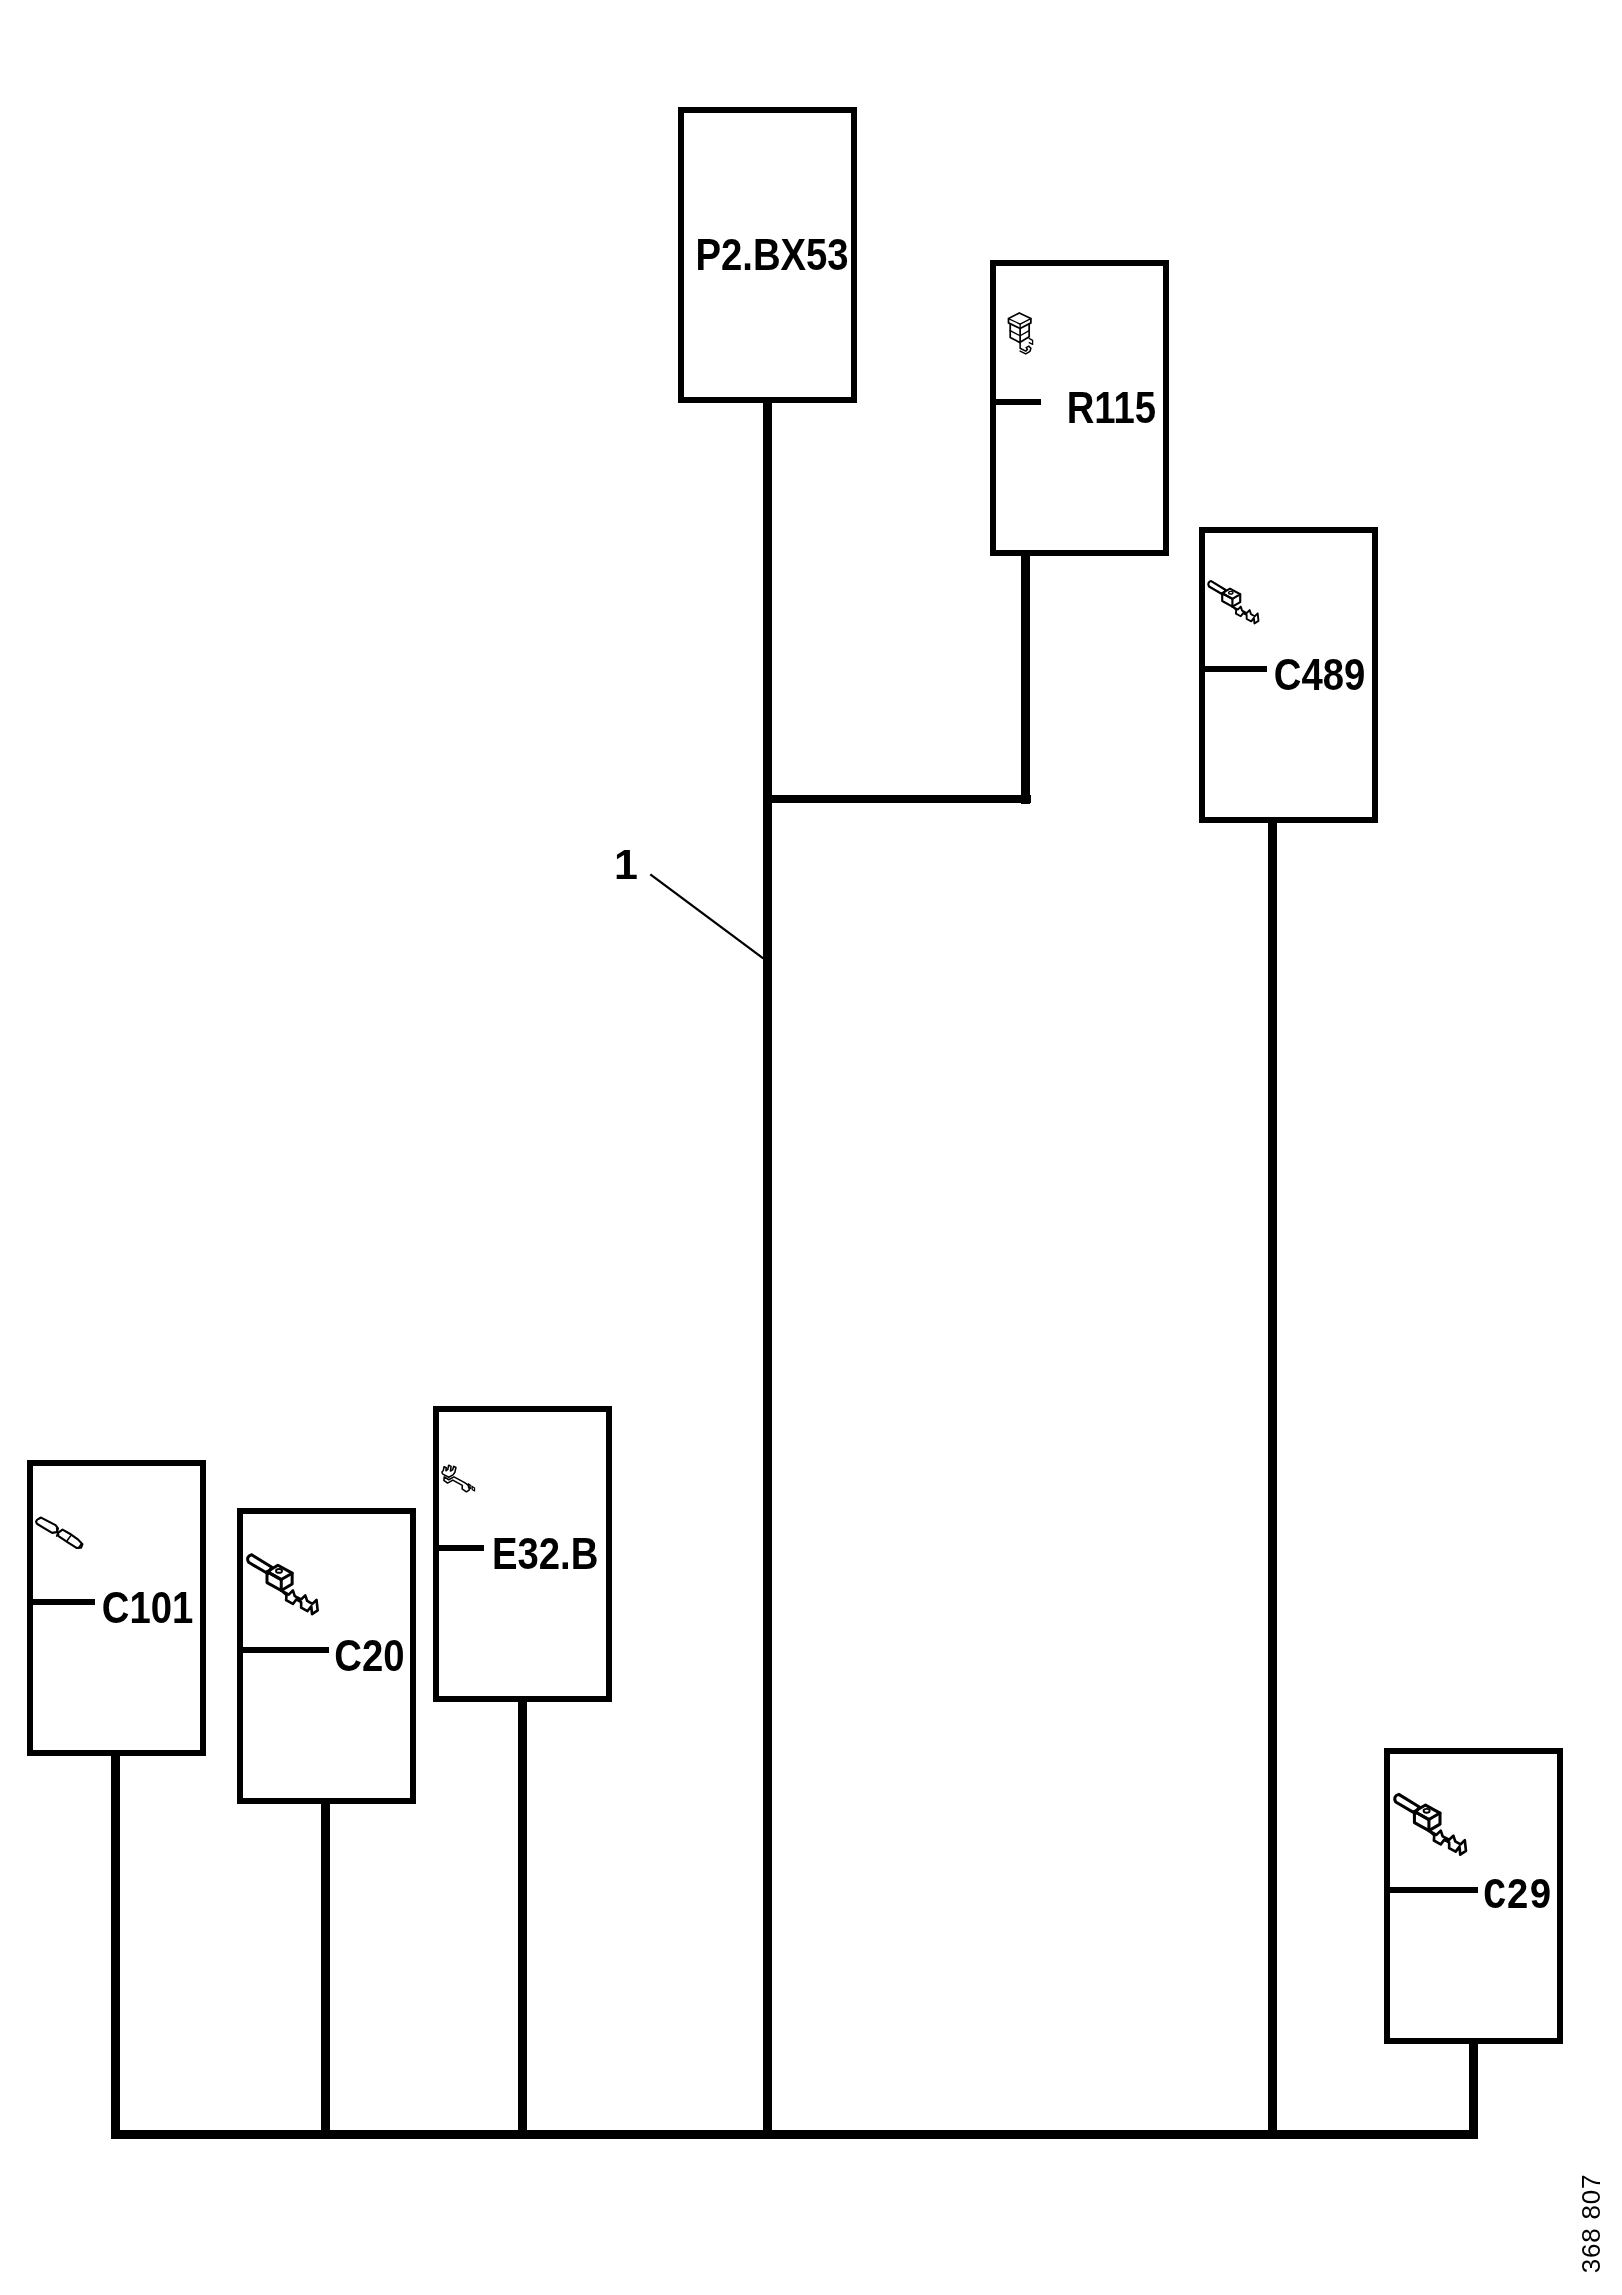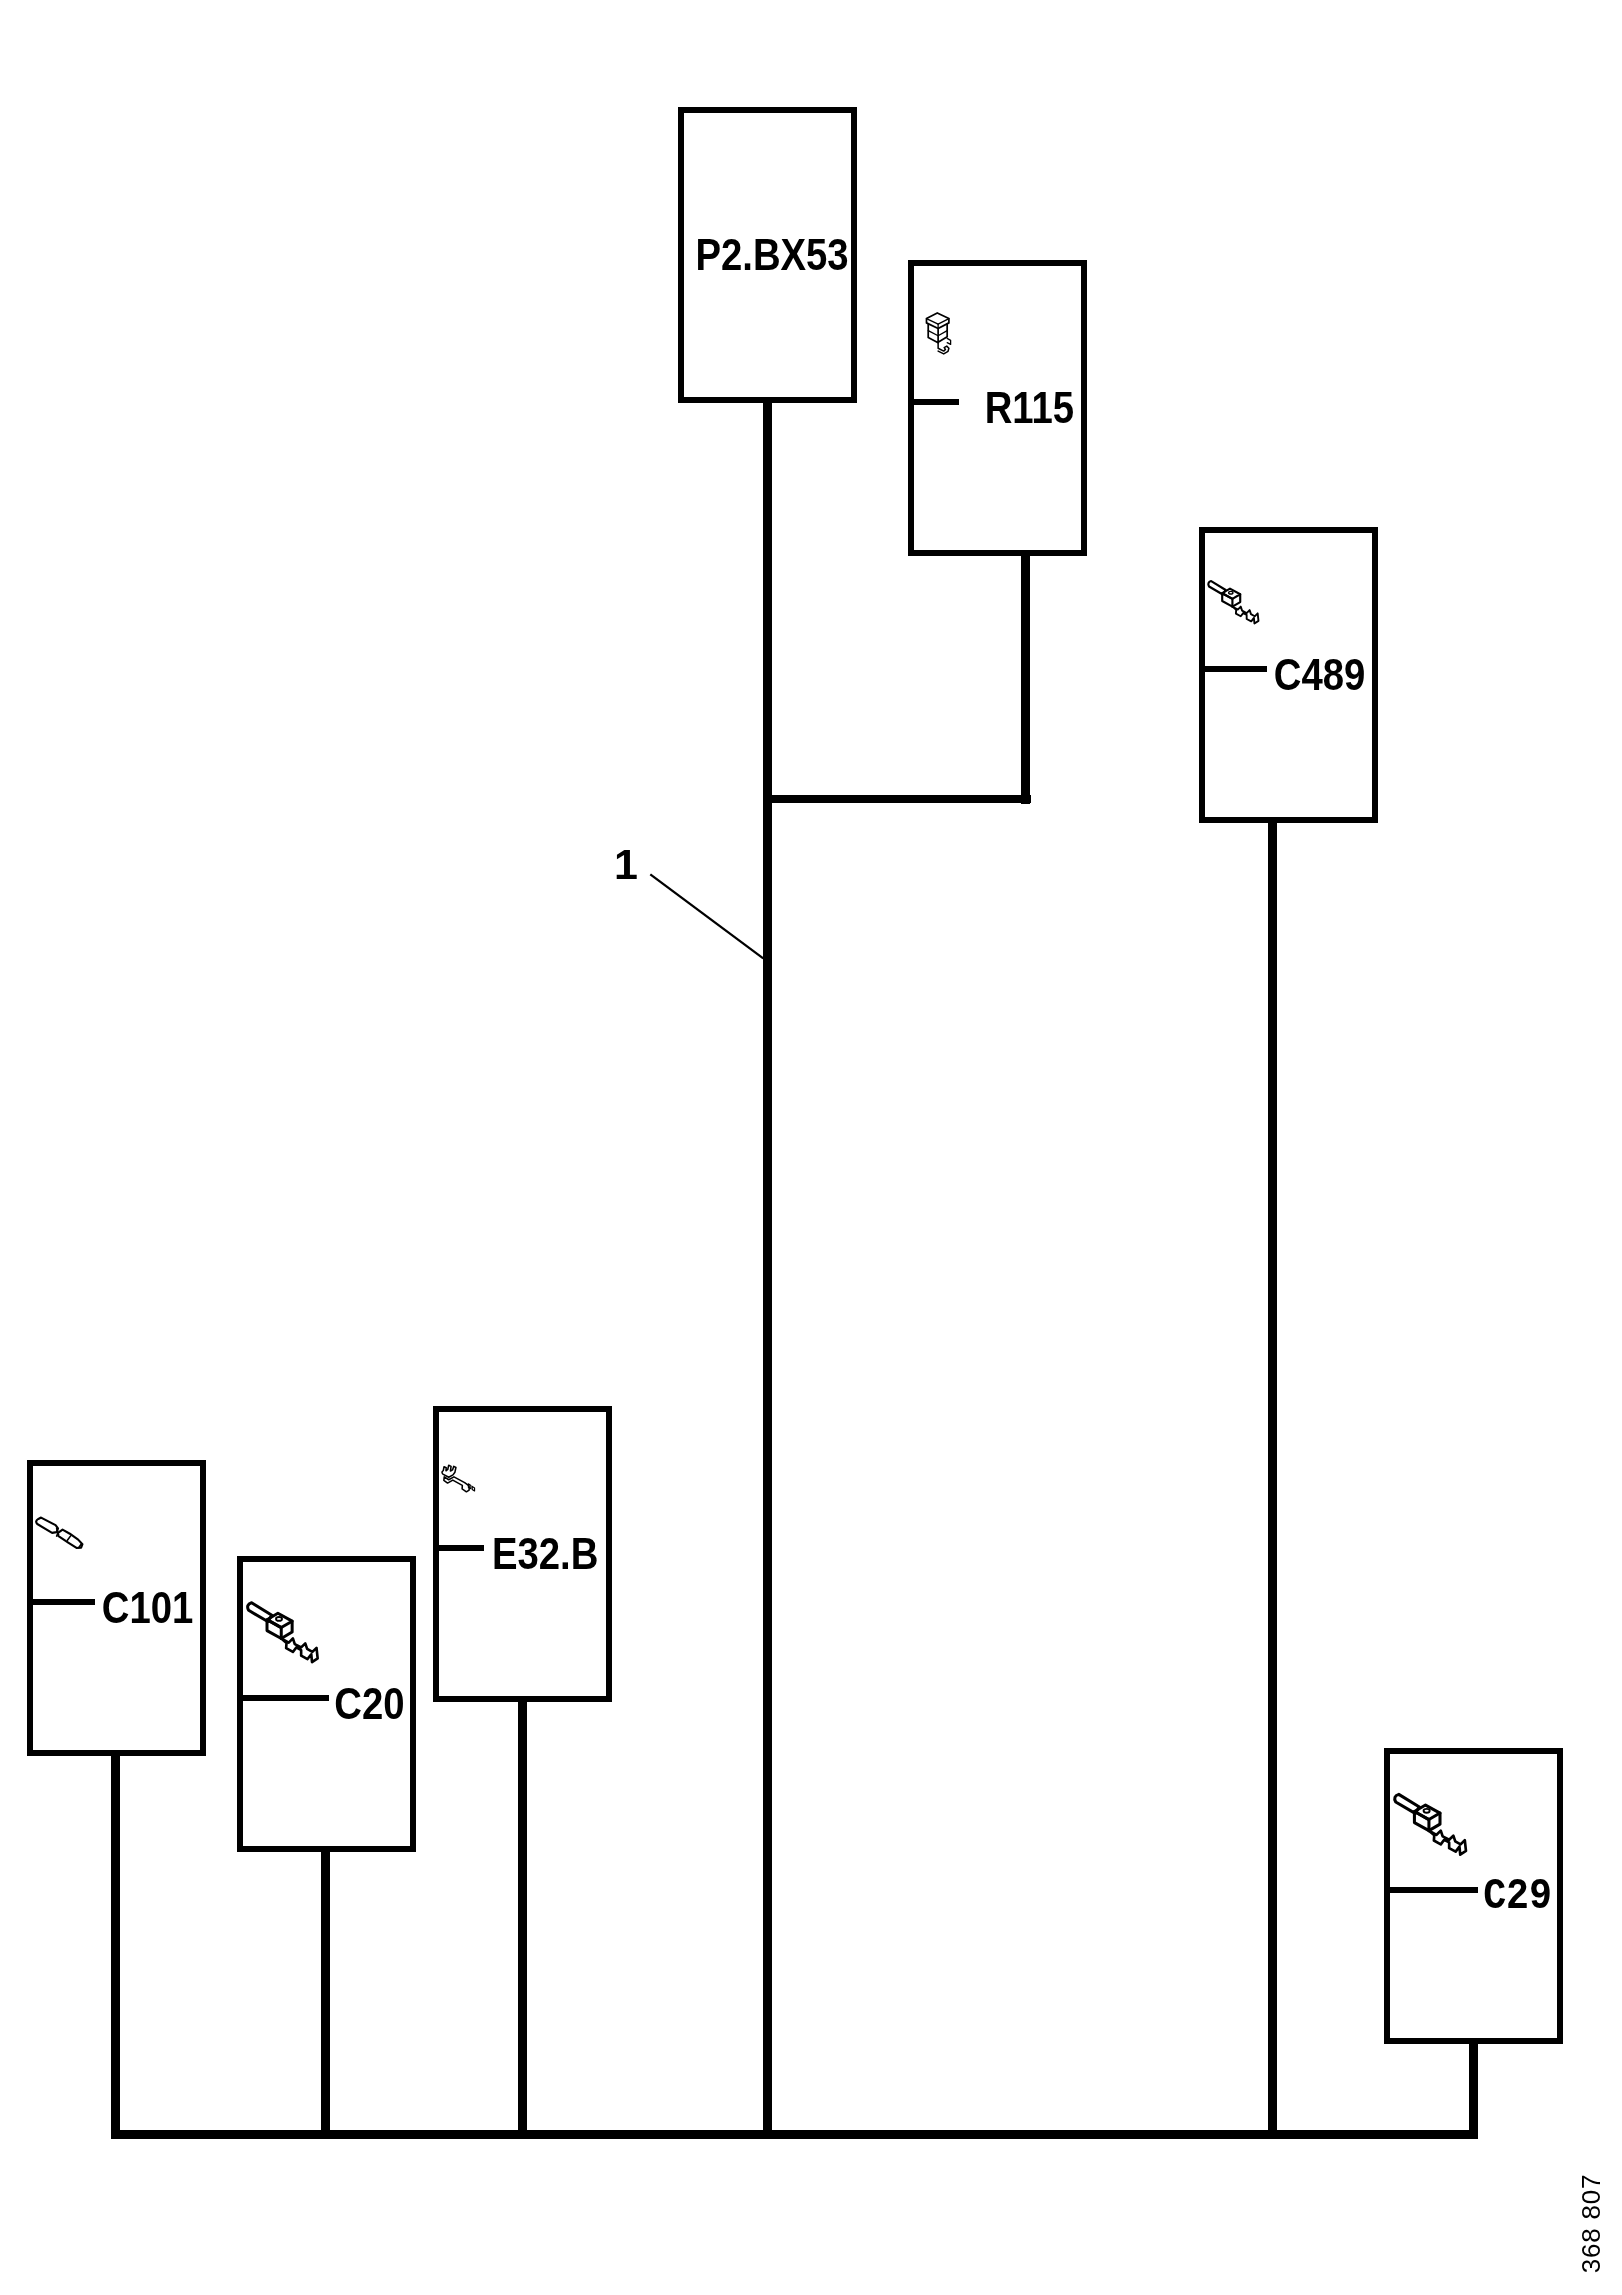--- a/index.html
+++ b/index.html
@@ -64,21 +64,21 @@
         <path d="M26 80 L94 116 L94 136 L78 146" stroke-width="7"></path>
         <path d="M94 136 L116 148 L116 168" stroke-width="7"></path>
         <path d="M148 116 L176 132 L176 160 L160 170 L148 160 L148 138" stroke-width="7"></path>
       </svg>
     </div>
     <div class="label-cell">
       <span class="label">P2.BX53</span>
     </div>
   </div>
 
-  <div class="component" style="left:908px; top:260px;gap:19px;">
+  <div class="component" style="left:990px; top:260px;gap:19px;">
     <div class="icon-cell">
       <svg class="icon-svg" width="142" height="130" viewBox="0 0 210 210" stroke-width="8">
         <path d="M58 38 L108 12 L162 38 L162 58 L112 84 L58 58 Z"></path>
         <path d="M58 38 L112 64 L162 38" stroke-width="6"></path>
         <path d="M112 64 L112 84" stroke-width="6"></path>
         <path d="M66 66 L66 126 L112 150 L112 88"></path>
         <path d="M154 64 L154 122 L112 148"></path>
         <path d="M66 94 L112 118 L154 94" stroke-width="6"></path>
         <path d="M112 150 L112 176 L138 189 L146 181 L140 173 L152 166 L162 176 L158 190 L138 202 L112 189" stroke-width="7"></path>
         <path d="M154 130 L170 139 L170 158 L154 150" stroke-width="6"></path>
@@ -113,21 +113,21 @@
         <path d="M88 67 L93 84 L88 96" stroke-width="6"></path>
         <path d="M140 95 L128 111" stroke-width="6"></path>
         <path d="M179 126 L170 139" stroke-width="6"></path>
       </svg>
     </div>
     <div class="label-cell">
       <span class="label">C101</span>
     </div>
   </div>
 
-  <div class="component" style="left:237px; top:1508px;margin-top:48px;">
+  <div class="component" style="left:237px; top:1508px;">
     <div class="icon-cell">
       <svg class="icon-svg" width="157" height="131" viewBox="0 0 230 195" stroke-width="8">
         <path d="M23 29 Q7 34 15 49 L66 79 L77 62 Z"></path>
         <path d="M64 74 L93 57 L131 78 L102 95 Z"></path>
         <path d="M64 74 L102 95 L102 124 L64 103 Z"></path>
         <path d="M131 78 L131 107 L102 124"></path>
         <ellipse cx="96" cy="72" rx="8" ry="5" stroke-width="5"></ellipse>
         <path d="M102 124 L122 135 L133 124 L138 139 L155 148 L166 137 L171 152 L185 160 L196 149 L199 177 L184 187 L182 166 L172 179 L155 170 L155 155 L142 148 L133 160 L115 150 L116 136 Z" stroke-width="7"></path>
       </svg>
     </div>

